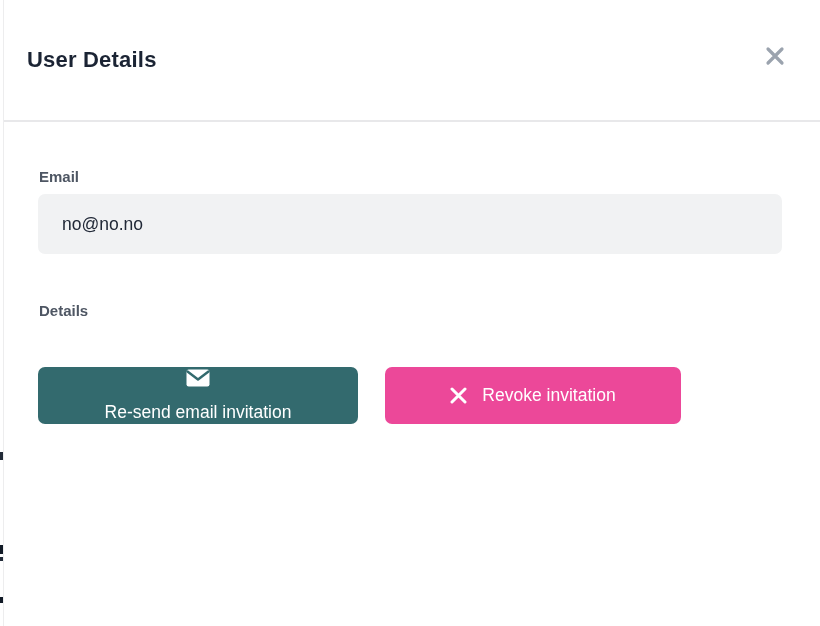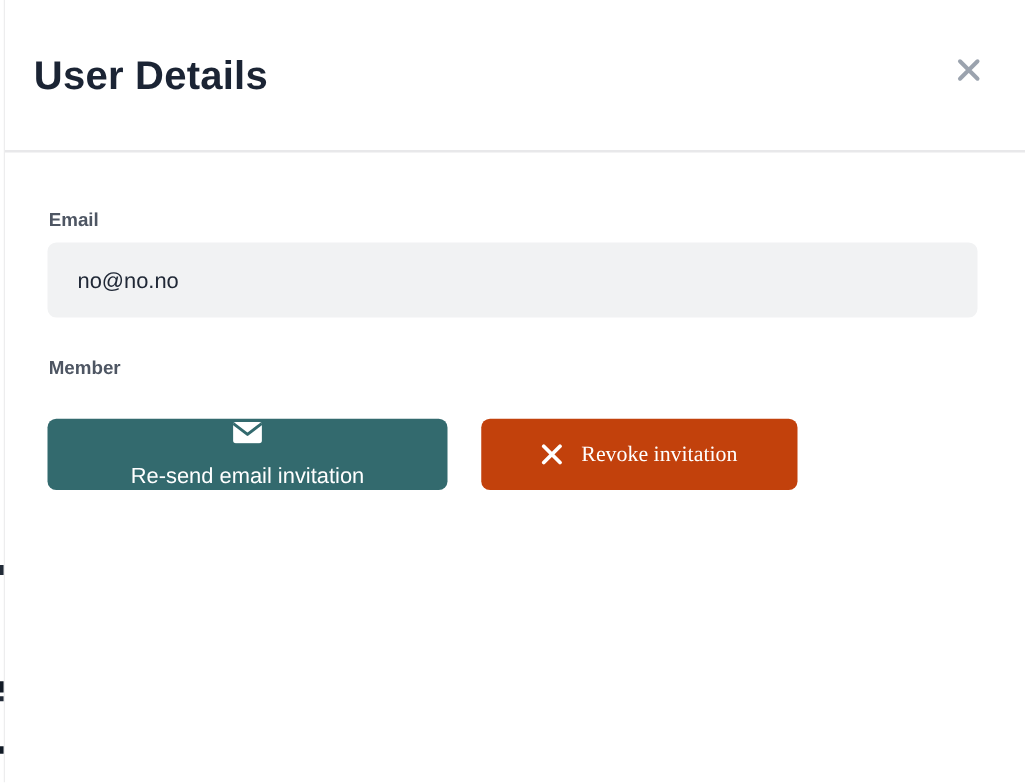--- a/index.html
+++ b/index.html
@@ -27,33 +27,33 @@
 
   .modal { position: absolute; inset: 0; background: #ffffff; }
 
   .modal-header {
     height: 122px;
     display: flex; align-items: center; justify-content: space-between;
     padding: 0 28px 0 27px;
     border-bottom: 2px solid #e8e8ea;
   }
   .modal-title {
-    font-size: 32px; font-weight: 700; color: #1b2434; letter-spacing: 0.2px;
+    font-size: 22px; font-weight: 700; color: #1b2434; letter-spacing: 0.2px;
   }
   .close-btn {
     background: none; border: none; cursor: pointer;
     width: 34px; height: 34px;
     display: flex; align-items: center; justify-content: center;
     margin-top: -8px;
   }
   .close-btn svg { display: block; }
 
   .modal-body { padding: 46px 38px 0 38px; }
 
-  .field { margin-bottom: 32px; }
+  .field { margin-bottom: 48px; }
   .field-label {
     display: block;
     font-size: 15px; font-weight: 700; color: #4e5663;
     margin: 0 0 9px 1px;
   }
   .field-input {
     width: 100%; height: 60px;
     background: #f1f2f3;
     border: none; border-radius: 7px;
     padding: 0 24px;
@@ -64,21 +64,21 @@
 
   .button-row { display: flex; gap: 27px; margin-top: 25px; }
   .btn {
     height: 57px; border: none; border-radius: 7px;
     color: #ffffff; font-family: "Liberation Sans", "DejaVu Sans", sans-serif;
     font-size: 17.5px; font-weight: 500;
     display: flex; align-items: center; justify-content: center; gap: 15px;
     cursor: pointer;
   }
   .btn-resend { width: 320px; background: #336a6e; flex-direction: column; }
-  .btn-revoke { width: 253px; background: #c2410c; font-family: Liberation Serif, serif; }
+  .btn-revoke { width: 296px; background: #ec4899; }
   .btn .icon { display: flex; align-items: center; }
 </style>
 </head>
 <body>
 
 <div class="page-edge">
   <div class="artifact a1"></div>
   <div class="artifact a2"></div>
   <div class="artifact a3"></div>
   <div class="artifact a4"></div>
@@ -102,21 +102,21 @@
 
     <div class="field">
       <label class="field-label">Email</label>
       <input class="field-input" type="text" readonly="" value="no@no.no" style="">
     </div>
 
     <div class="field">
     </div>
 
     <div class="field">
-      <label class="field-label">Member</label>
+      <label class="field-label">Details</label>
     </div>
 
     <div class="button-row">
 
       <button class="btn btn-resend">
         <span class="icon">
           <svg width="24" height="18" viewBox="0 0 24 18">
             <rect x="0.5" y="0.5" width="23" height="17" rx="2.2" fill="#ffffff"></rect>
             <path d="M1.5 2.5 L12 10.5 L22.5 2.5" stroke="#336a6e" stroke-width="2.4" fill="none" stroke-linecap="round" stroke-linejoin="round"></path>
           </svg>

